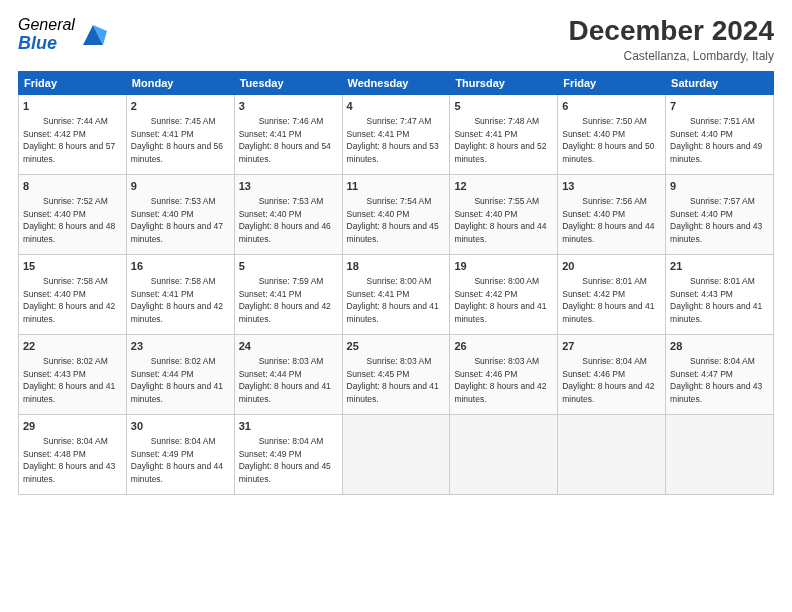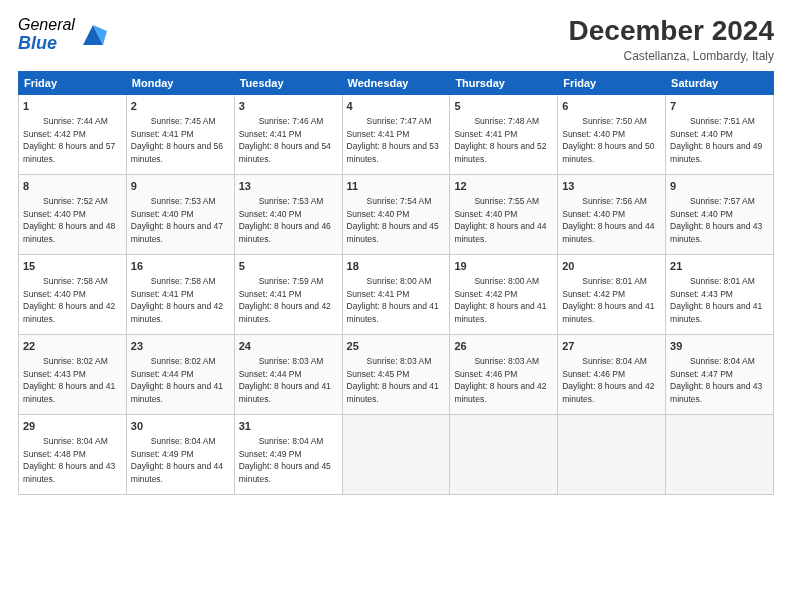--- a/index.html
+++ b/index.html
@@ -160,21 +160,21 @@
           <td><span class="day-number">20</span><span class="day-info">Sunrise: 8:01 AM<br>Sunset: 4:42 PM<br>Daylight: 8 hours and 41 minutes.</span></td>
           <td><span class="day-number">21</span><span class="day-info">Sunrise: 8:01 AM<br>Sunset: 4:43 PM<br>Daylight: 8 hours and 41 minutes.</span></td>
         </tr>
         <tr>
           <td><span class="day-number">22</span><span class="day-info">Sunrise: 8:02 AM<br>Sunset: 4:43 PM<br>Daylight: 8 hours and 41 minutes.</span></td>
           <td><span class="day-number">23</span><span class="day-info">Sunrise: 8:02 AM<br>Sunset: 4:44 PM<br>Daylight: 8 hours and 41 minutes.</span></td>
           <td><span class="day-number">24</span><span class="day-info">Sunrise: 8:03 AM<br>Sunset: 4:44 PM<br>Daylight: 8 hours and 41 minutes.</span></td>
           <td><span class="day-number">25</span><span class="day-info">Sunrise: 8:03 AM<br>Sunset: 4:45 PM<br>Daylight: 8 hours and 41 minutes.</span></td>
           <td><span class="day-number">26</span><span class="day-info">Sunrise: 8:03 AM<br>Sunset: 4:46 PM<br>Daylight: 8 hours and 42 minutes.</span></td>
           <td><span class="day-number">27</span><span class="day-info">Sunrise: 8:04 AM<br>Sunset: 4:46 PM<br>Daylight: 8 hours and 42 minutes.</span></td>
-          <td><span class="day-number">39</span><span class="day-info">Sunrise: 8:04 AM<br>Sunset: 4:47 PM<br>Daylight: 8 hours and 43 minutes.</span></td>
+          <td><span class="day-number">28</span><span class="day-info">Sunrise: 8:04 AM<br>Sunset: 4:47 PM<br>Daylight: 8 hours and 43 minutes.</span></td>
         </tr>
         <tr>
           <td><span class="day-number">29</span><span class="day-info">Sunrise: 8:04 AM<br>Sunset: 4:48 PM<br>Daylight: 8 hours and 43 minutes.</span></td>
           <td><span class="day-number">30</span><span class="day-info">Sunrise: 8:04 AM<br>Sunset: 4:49 PM<br>Daylight: 8 hours and 44 minutes.</span></td>
           <td><span class="day-number">31</span><span class="day-info">Sunrise: 8:04 AM<br>Sunset: 4:49 PM<br>Daylight: 8 hours and 45 minutes.</span></td>
           <td class="empty"></td>
           <td class="empty"></td>
           <td class="empty"></td>
           <td class="empty"></td>
         </tr>

